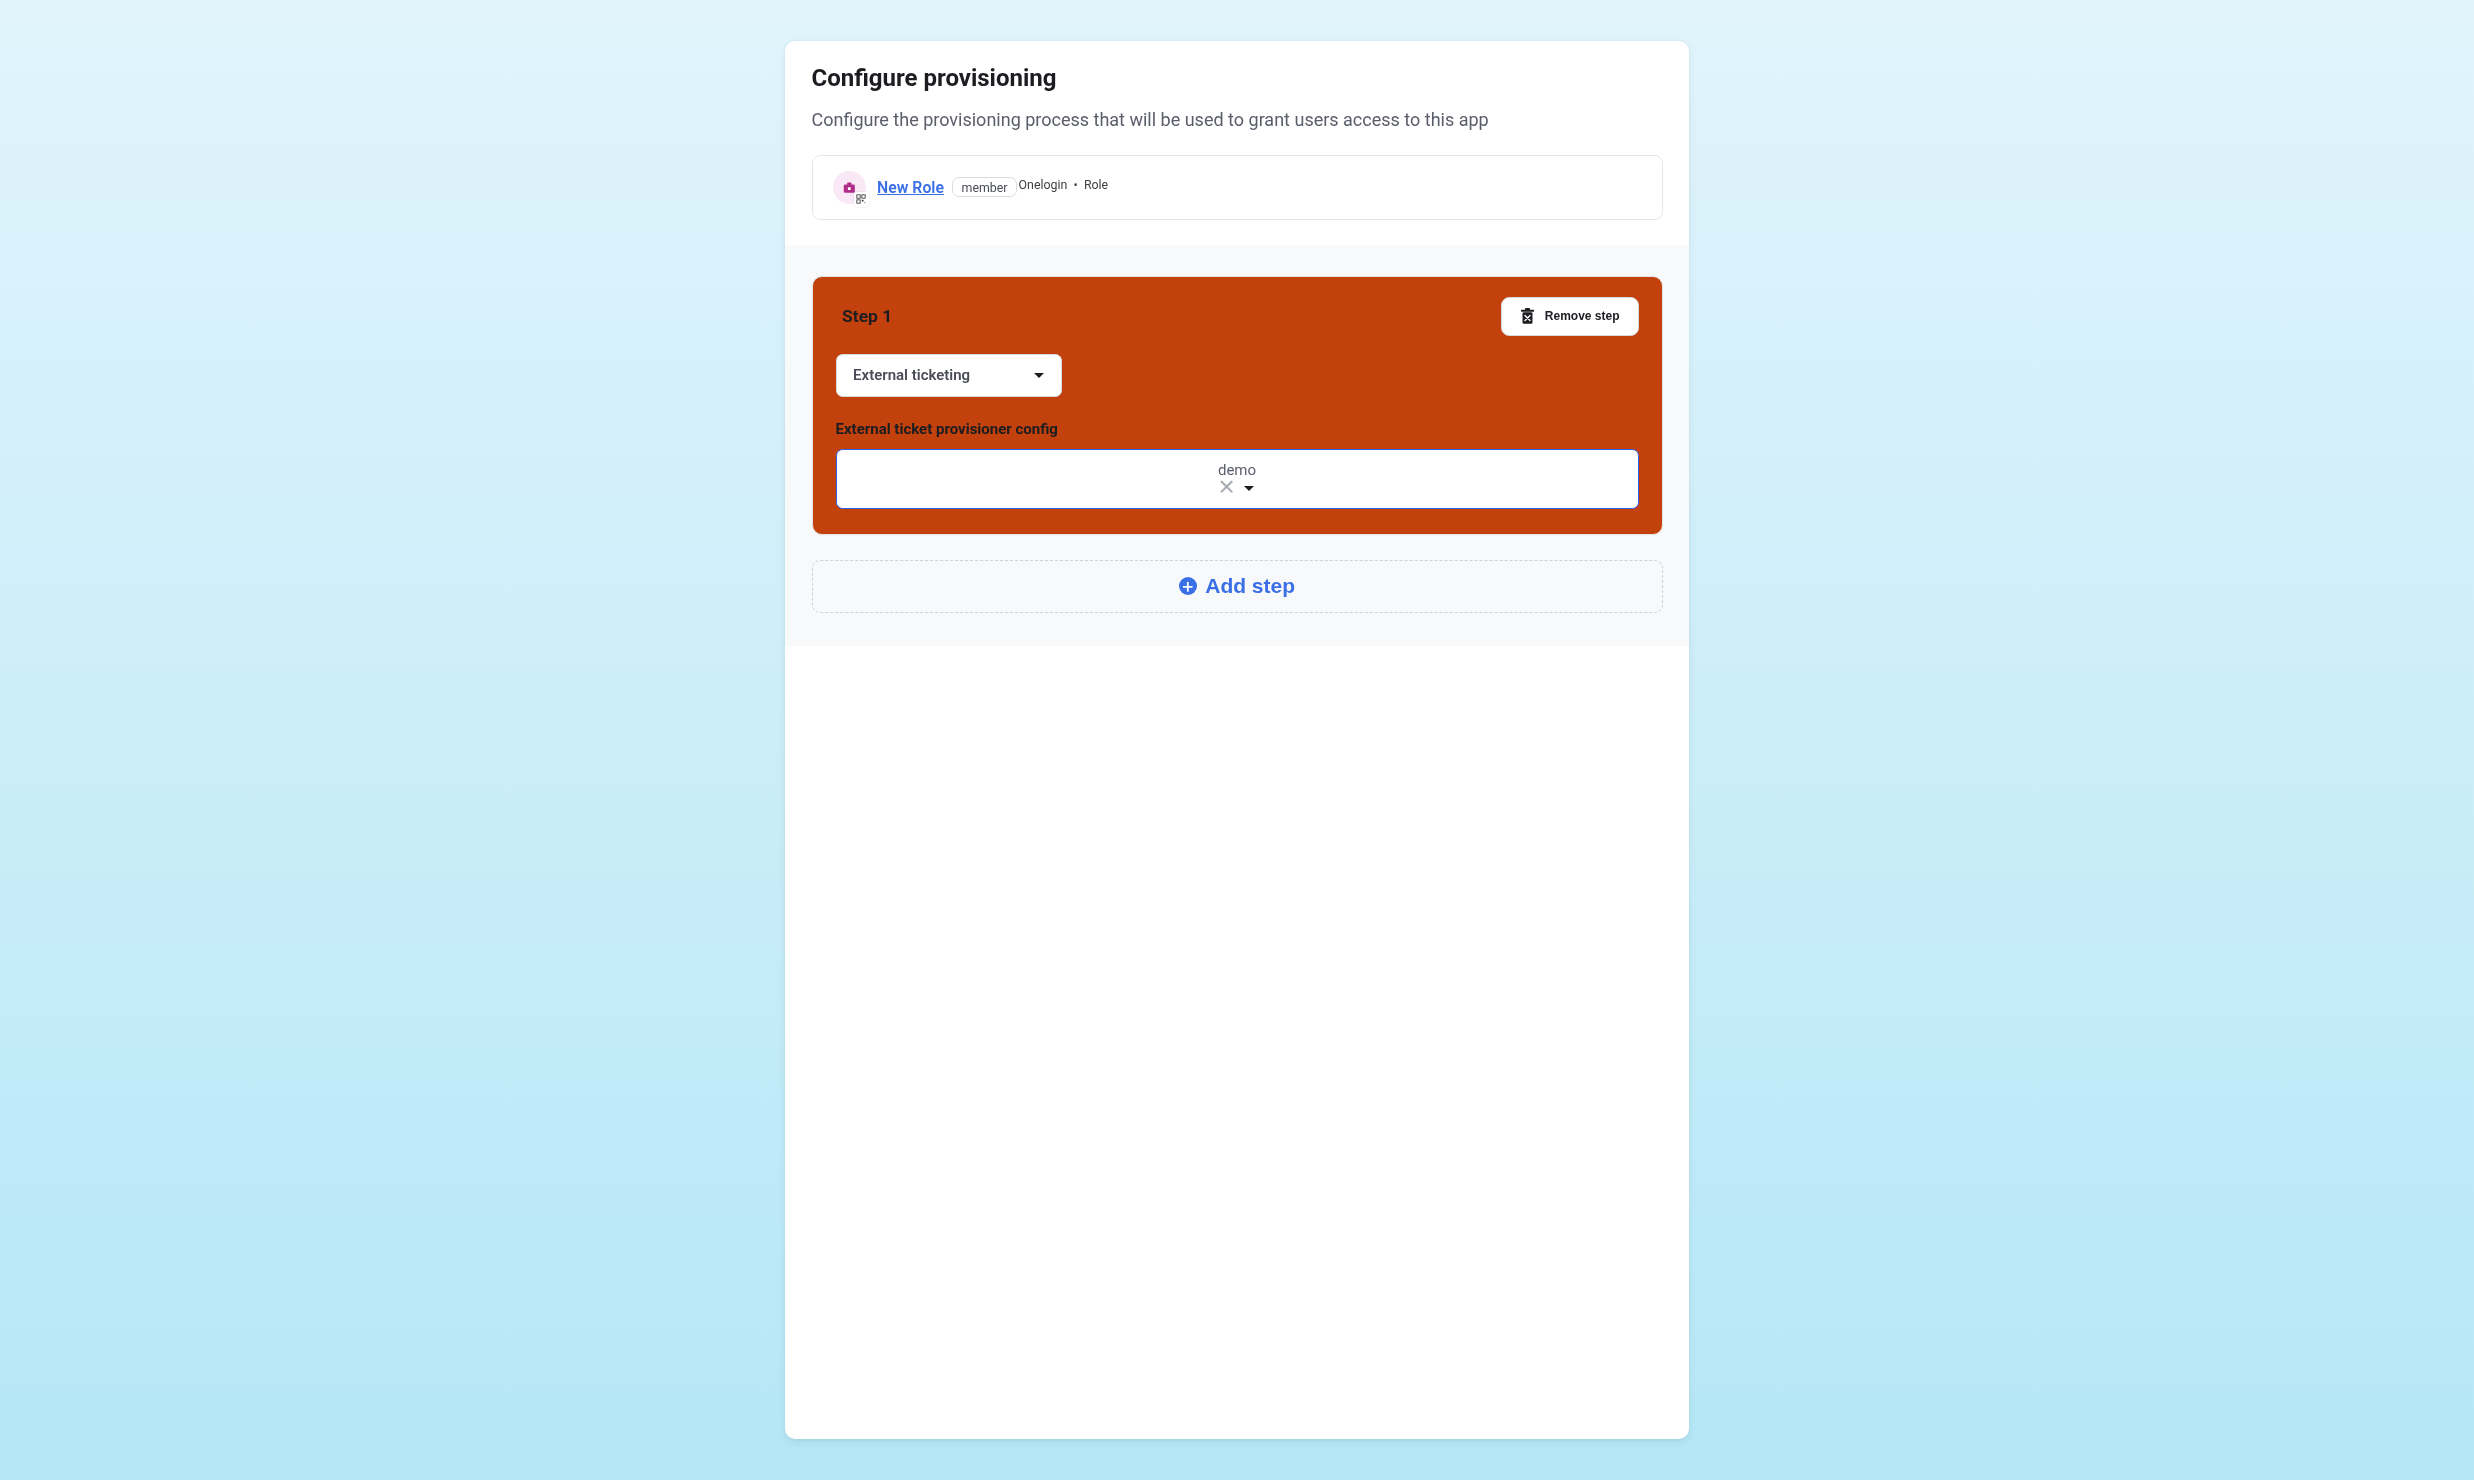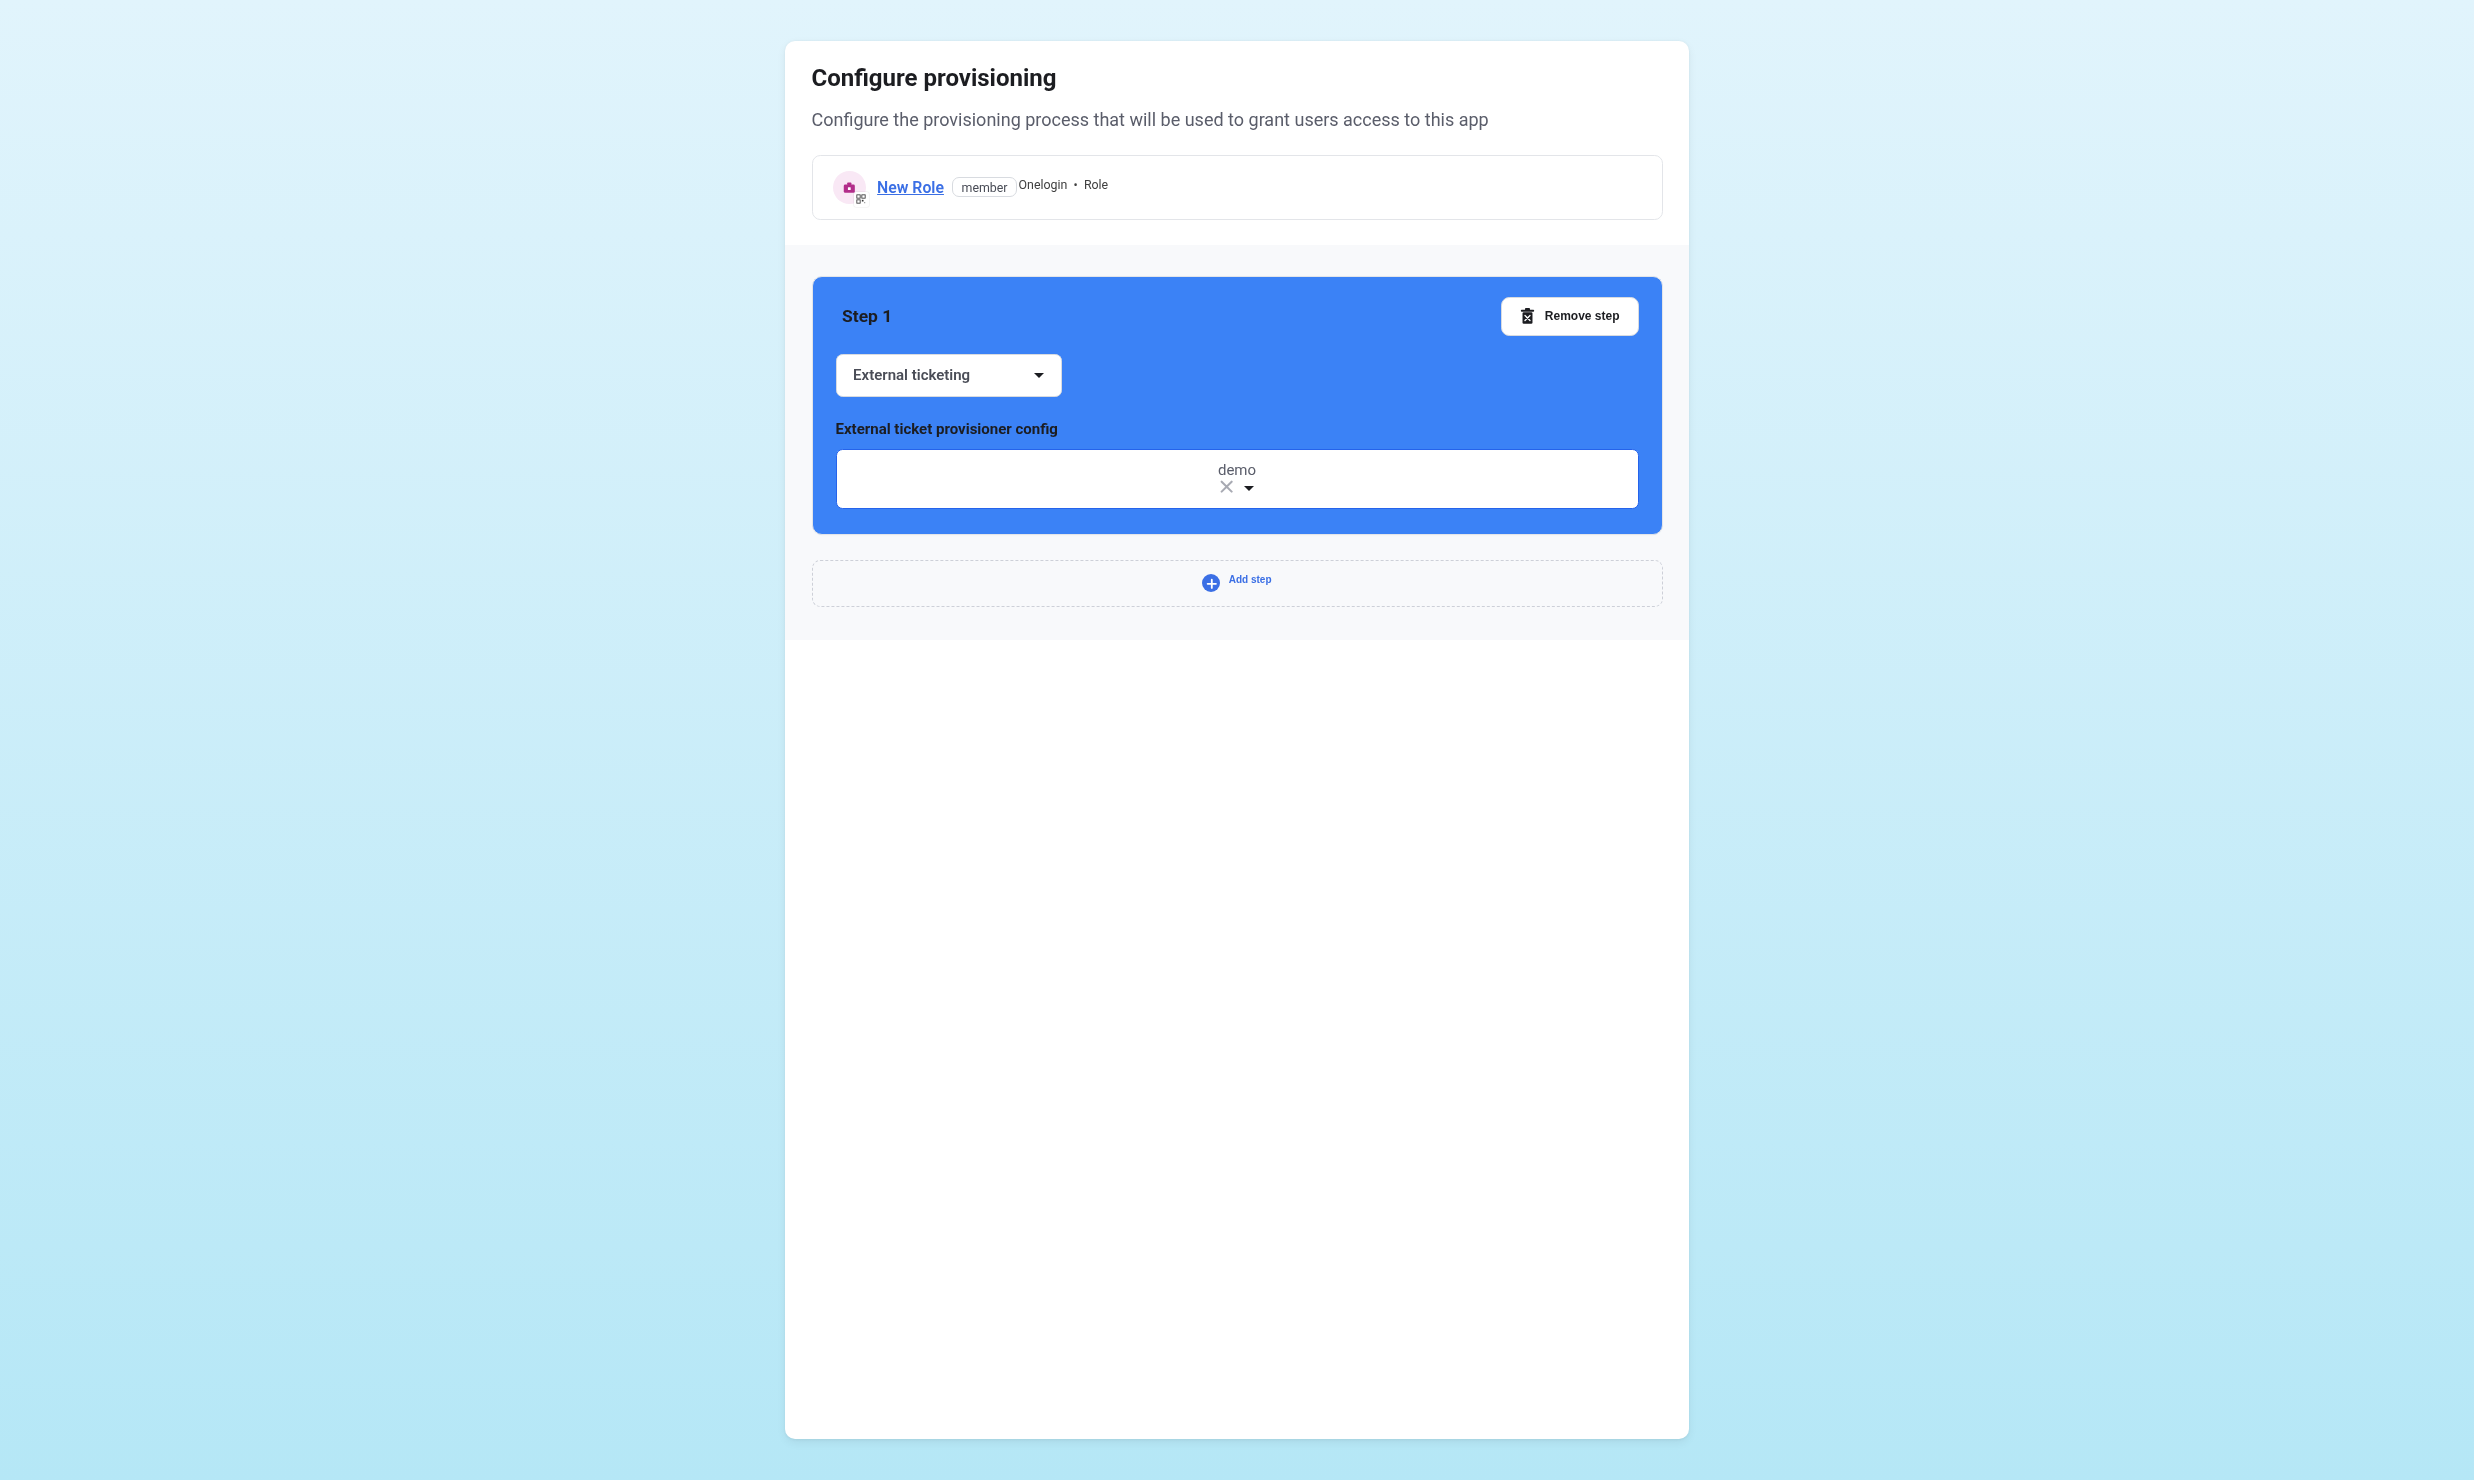--- a/index.html
+++ b/index.html
@@ -103,21 +103,21 @@
     }
     .role-subtext {
       font-size: 12.4px;
       color: #404040;
     }
     .steps-section {
       background: #f8f9fb;
       padding: 31.5px 26.5px 33px 26.5px;
     }
     .step-card {
-      background: #3b82f6;
+      background: #c2410c;
       border: 0.8px solid #e3e5e9;
       border-radius: 10px;
       padding: 20px 23px 25px 23px;
       margin-bottom: 25px;
       box-shadow: 0 0.8px 1.7px rgba(0,0,0,0.02);
     }
     .step-header {
       display: flex;
       justify-content: space-between;
       align-items: center;
@@ -194,30 +194,30 @@
       border-right: 5px solid transparent;
       border-top: 5.8px solid #1c1d21;
     }
     .clear-icon {
       color: #a3a6b0;
       font-size: 15px;
       cursor: pointer;
     }
     .add-step-btn {
       display: flex;
-      align-items: flex-start;
+      align-items: center;
       justify-content: center;
       gap: 8.3px;
       width: 100%;
       border: 1.7px dashed #cdd0d8;
       border-radius: 8.3px;
       padding: 13.3px;
       background: transparent;
       cursor: pointer;
-      font-size: 10px;
+      font-size: 21px;
       font-weight: 600;
       color: #3b6fe5;
     }
     .plus-circle {
       width: 18px;
       height: 18px;
       border-radius: 50%;
       background: #3b6fe5;
       display: flex;
       align-items: center;

